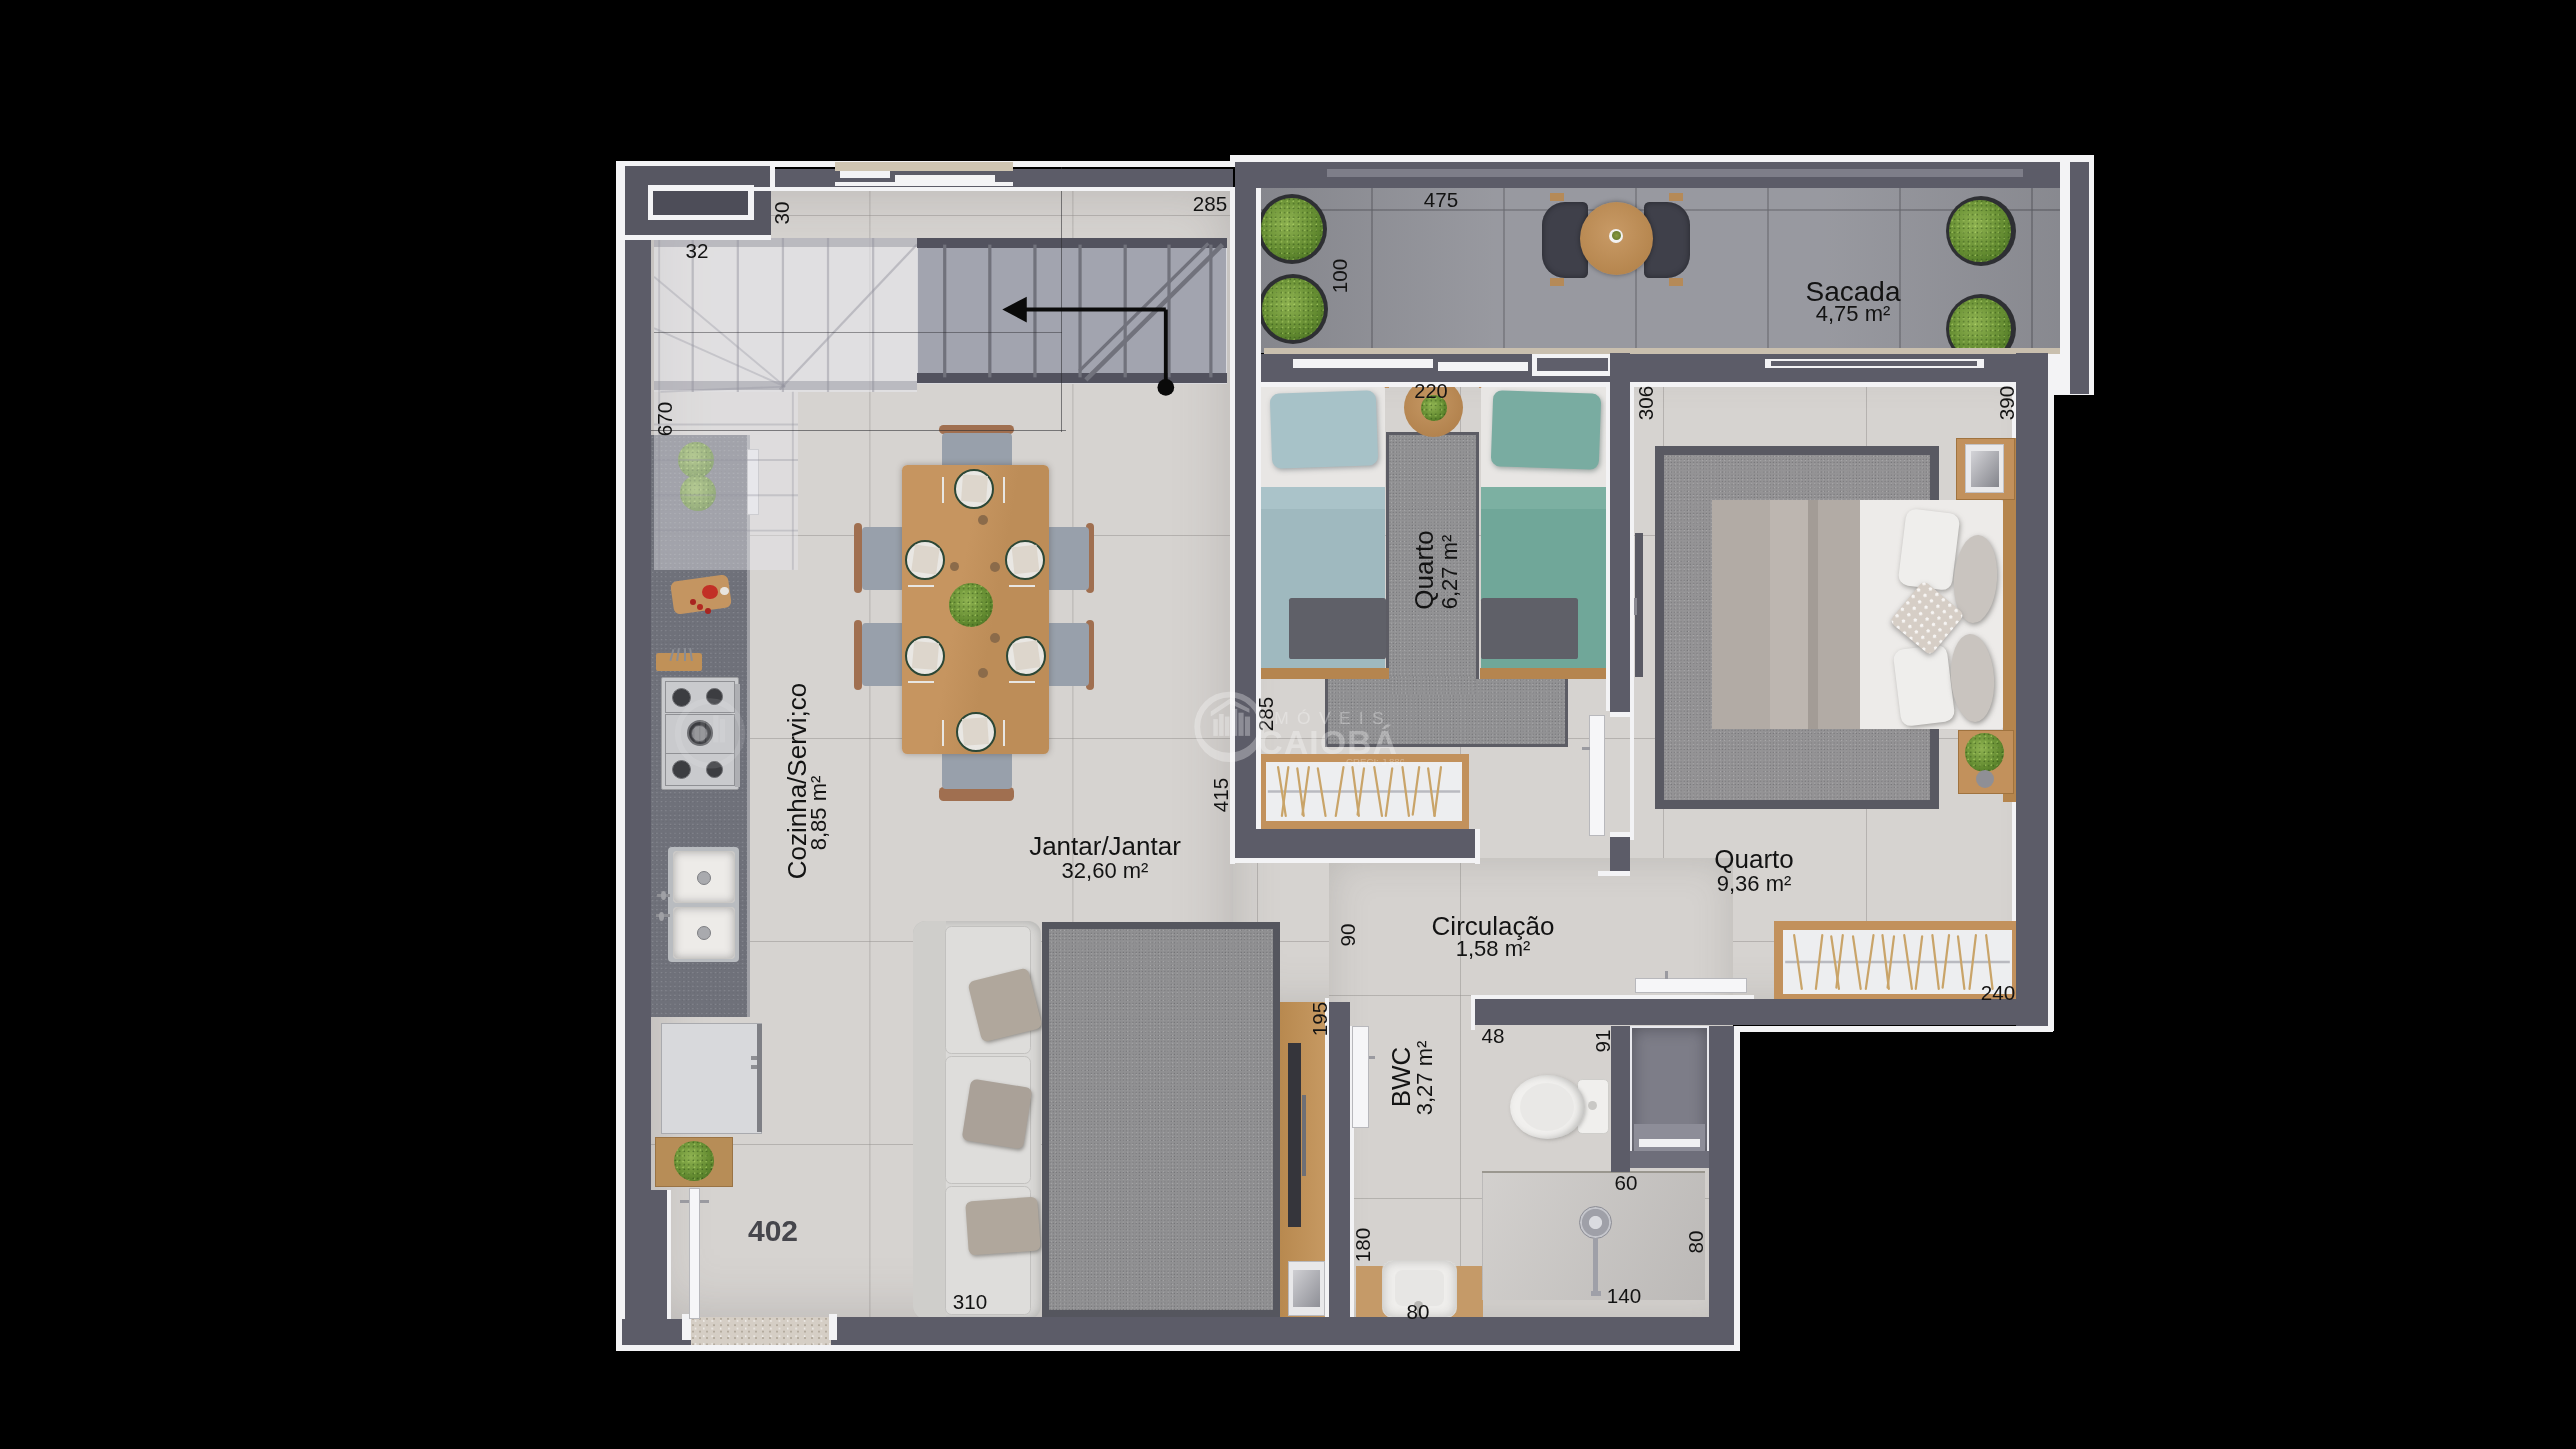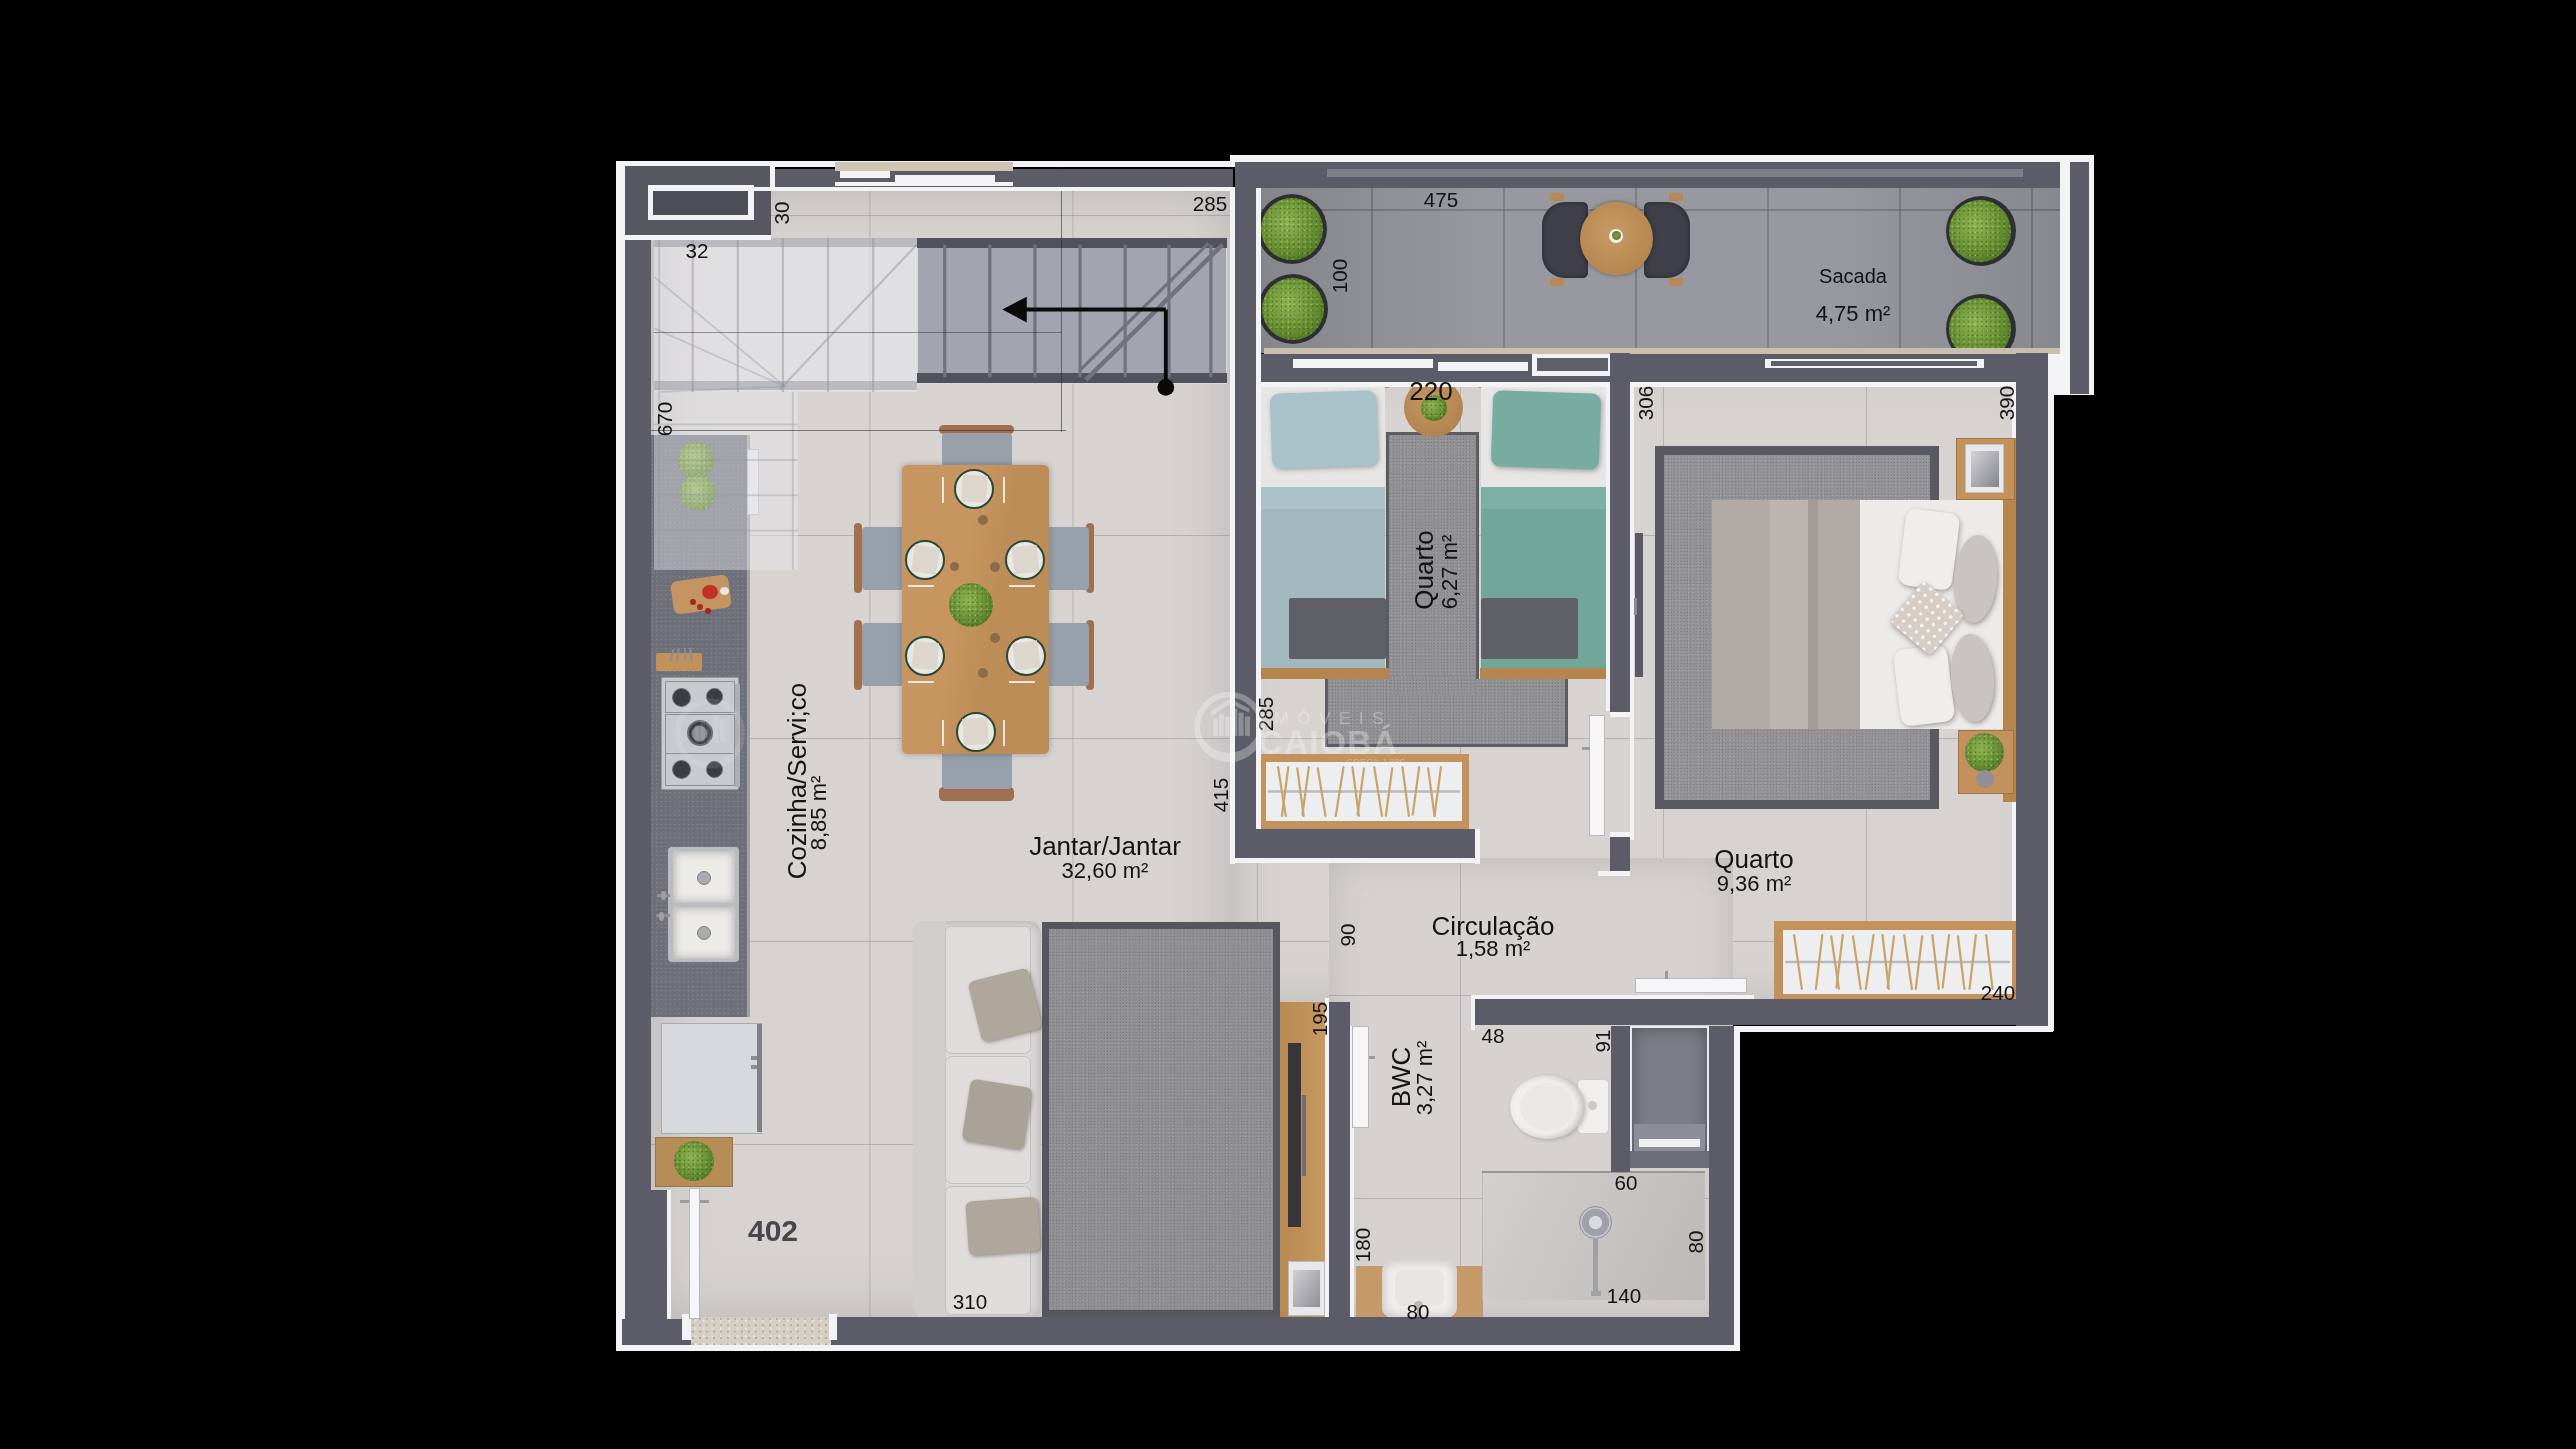--- a/index.html
+++ b/index.html
@@ -434,24 +434,24 @@
 <div class="a" style="left:616px;top:0;width:614px;height:161px;background:#000;"></div>
     <div class="a" style="left:1230px;top:0;width:30px;height:155px;background:#000;"></div>
 <div class="a" style="left:1256px;top:0;width:838px;height:155px;background:#000;"></div>
 
 <div class="a lbl" style="left:1210px;top:204px;font-size:20.6px;">285</div>
 <div class="a lbl" style="left:1441px;top:200px;font-size:20.6px;">475</div>
 <div class="a lblr" style="left:1340px;top:276px;font-size:20.6px;">100</div>
 <div class="a lblr" style="left:782px;top:213px;font-size:20.6px;">30</div>
 <div class="a lbl" style="left:697px;top:251px;font-size:20.6px;">32</div>
 <div class="a lblr" style="left:665px;top:419px;font-size:20.6px;">670</div>
-<div class="a lbl" style="left:1431px;top:391px;font-size:26px;text-align:center;">220</div>
+<div class="a lbl" style="left:1431px;top:391px;font-size:20px;text-align:center;">220</div>
 <div class="a lblr" style="left:1646px;top:403px;font-size:20.6px;">306</div>
 <div class="a lblr" style="left:2007px;top:403px;font-size:20.6px;">390</div>
-<div class="a lbl" style="left:1853px;top:276px;font-size:20px;">Sacada</div>
+<div class="a lbl" style="left:1853px;top:292px;font-size:28px;">Sacada</div>
 <div class="a lbl" style="left:1853px;top:314px;font-size:22px;">4,75 m²</div>
 <div class="a lblr" style="left:1424px;top:570px;font-size:26px;">Quarto</div>
 <div class="a lblr" style="left:1450px;top:572px;font-size:22px;">6,27 m²</div>
 <div class="a lblr" style="left:1266px;top:714px;font-size:20.6px;">285</div>
 <div class="a lblr" style="left:1221px;top:795px;font-size:20.6px;">415</div>
 <div class="a lbl" style="left:1105px;top:846px;font-size:26px;">Jantar/Jantar</div>
 <div class="a lbl" style="left:1105px;top:871px;font-size:22px;">32,60 m²</div>
 <div class="a lblr" style="left:797px;top:781px;font-size:26px;">Cozinha/Servi;co</div>
 <div class="a lblr" style="left:819px;top:813px;font-size:22px;">8,85 m²</div>
 <div class="a lbl" style="left:1754px;top:859px;font-size:26px;">Quarto</div>

